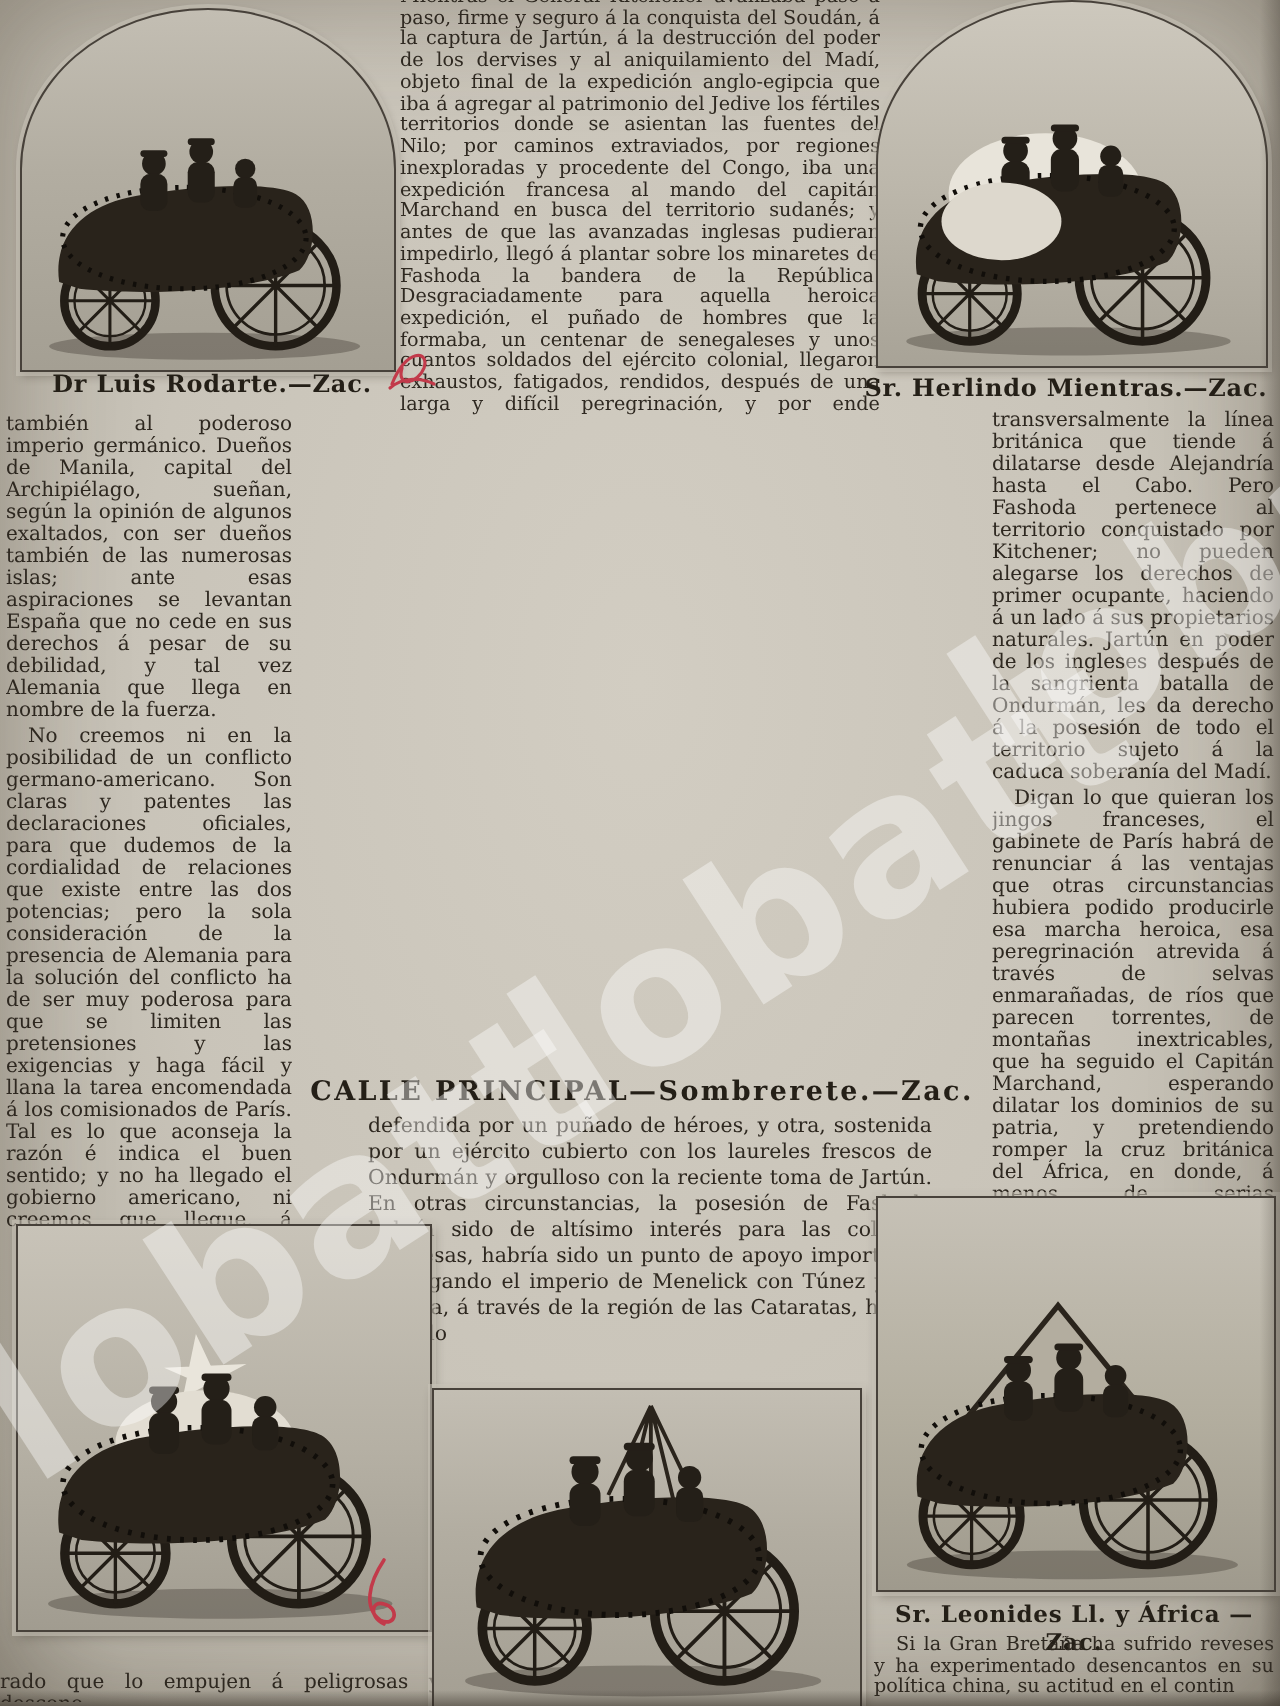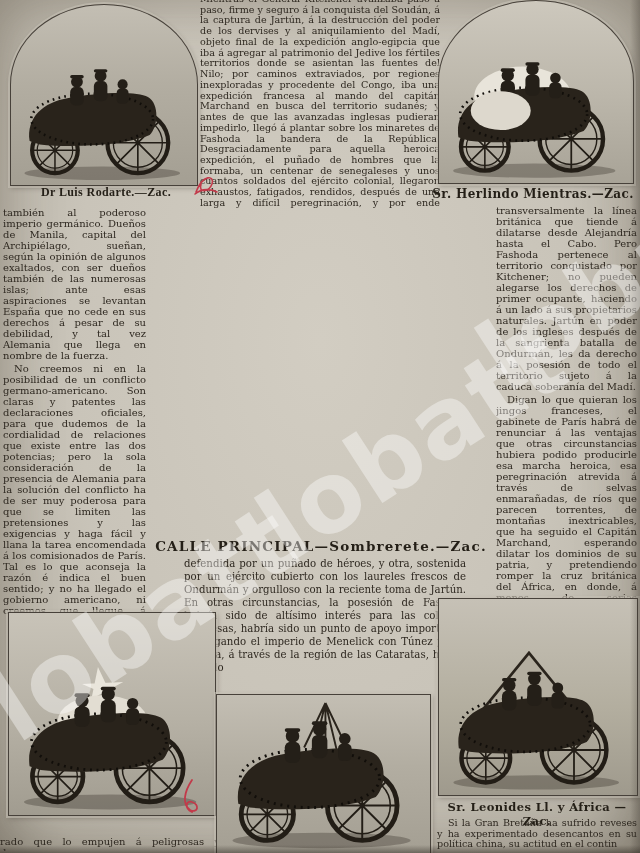--- a/index.html
+++ b/index.html
@@ -105,21 +105,21 @@
         </g>
       </symbol>
     </defs>
   </svg>
 
   <figure class="abs photo arch" style="left:10px;top:4px;width:186px;height:180px;margin:0;">
     <svg class="ph-svg" viewBox="0 0 220 160" preserveAspectRatio="xMidYMax meet">
         <use href="#carriage"></use>
       </svg>
   </figure>
-  <div class="abs caption cap-sm" style="left:4px;top:185px;width:204px;font-family:Liberation Serif, serif;">Dr Luis Rodarte.—Zac.</div>
+  <div class="abs caption cap-sm" style="left:4px;top:185px;width:204px;">Dr Luis Rodarte.—Zac.</div>
 
   <div class="abs col topmid cut" style="left:200px;top:0;width:240px;height:208px;">
     <p style="margin-top:-6px;">Mientras el General Kitchener avanzaba paso á paso, firme y seguro á la conquista del Soudán, á la captura de Jartún, á la destrucción del poder de los dervises y al aniquilamiento del Madí, objeto final de la expedición anglo-egipcia que iba á agregar al patrimonio del Jedive los fértiles territorios donde se asientan las fuentes del Nilo; por caminos extraviados, por regiones inexploradas y procedente del Congo, iba una expedición francesa al mando del capitán Marchand en busca del territorio sudanés; y antes de que las avanzadas inglesas pudieran impedirlo, llegó á plantar sobre los minaretes de Fashoda la bandera de la República. Desgraciadamente para aquella heroica expedición, el puñado de hombres que la formaba, un centenar de senegaleses y unos cuantos soldados del ejército colonial, llegaron exhaustos, fatigados, rendidos, después de una larga y difícil peregrinación, y por ende incapaces de resistir al empuje de las huestes anglo-egipcias.</p>
 
   </div>
 
   <figure class="abs photo arch" style="left:438px;top:0;width:194px;height:182px;margin:0;background:linear-gradient(180deg,#cdc8bd 0%,#bcb7ab 50%,#a8a397 100%);">
     <svg class="ph-svg" viewBox="0 0 220 160" preserveAspectRatio="xMidYMax meet">
       <ellipse cx="95" cy="62" rx="55" ry="34" fill="#e8e4da"></ellipse>
       <use href="#carriage"></use>

